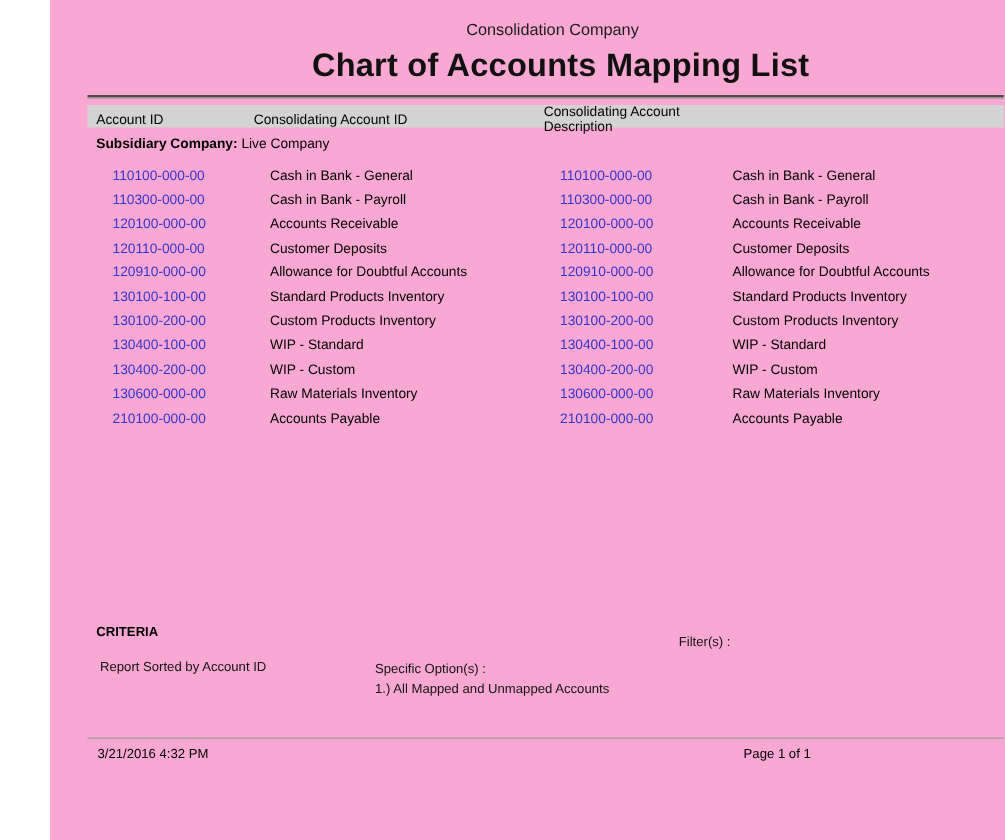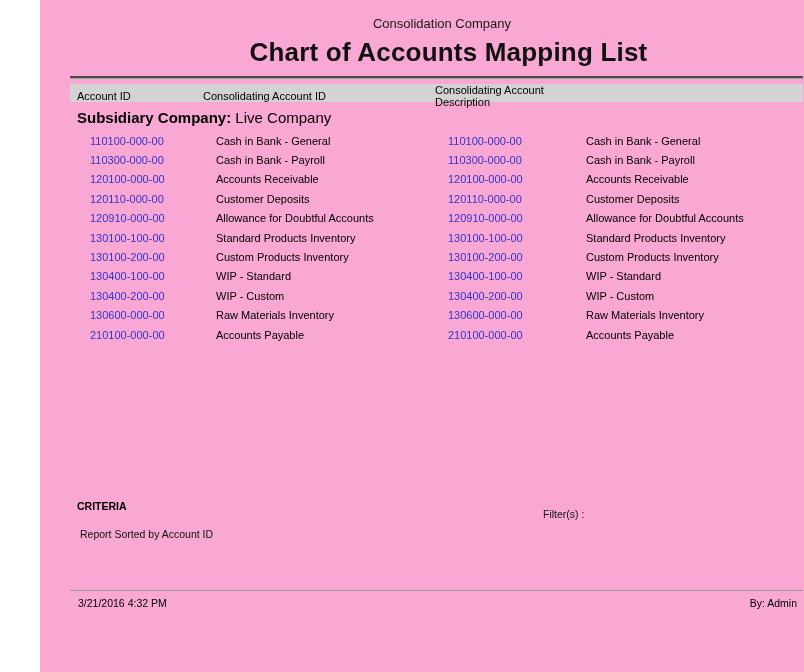--- a/index.html
+++ b/index.html
@@ -45,21 +45,21 @@
   }
 
   .col-headers {
     position: absolute; top: 84px; left: 30px; width: 733px; height: 18px;
     background: var(--band-gray, #d3d3d3);
     font-size: 11px; font-weight: 400; color: #000;
   }
 
   .group-row {
     position: absolute; top: 109px; left: 37px;
-    font-size: 15px; color: #000;
+    font-size: 11px; color: #000;
   }
   .group-row .label { font-weight: 700; }
 
   .table-body {
     position: absolute; top: 131px; left: 43px; width: 733px;
   }
   .t-row { height: 19.4px; font-size: 11px; }
   .cell-id {
     color: var(--link-blue, #3333cc);
     cursor: pointer; text-decoration: none;
@@ -180,22 +180,24 @@
       <span class="cell-id">210100-000-00</span>
       <span class="cell-desc">Accounts Payable</span>
       <span class="cell-id">210100-000-00</span>
       <span class="cell-desc">Accounts Payable</span>
     </div>
   </div>
 
   <div class="criteria-heading">CRITERIA</div>
   <div class="criteria-sort">Report Sorted by Account ID</div>
   <div class="criteria-options">
+    <div>Specific Option(s) :</div>
+    <div>1.) All Mapped and Unmapped Accounts</div>
   </div>
   <div class="criteria-filters">Filter(s) :</div>
 
   <div class="footer-rule"></div>
   <div class="footer">
     <span class="f-left">3/21/2016 4:32 PM</span>
-    <span class="f-right">By: Admin</span>
+    <span class="f-center">Page 1 of 1</span>
   </div>
 
 </div>
 
 </body></html>

